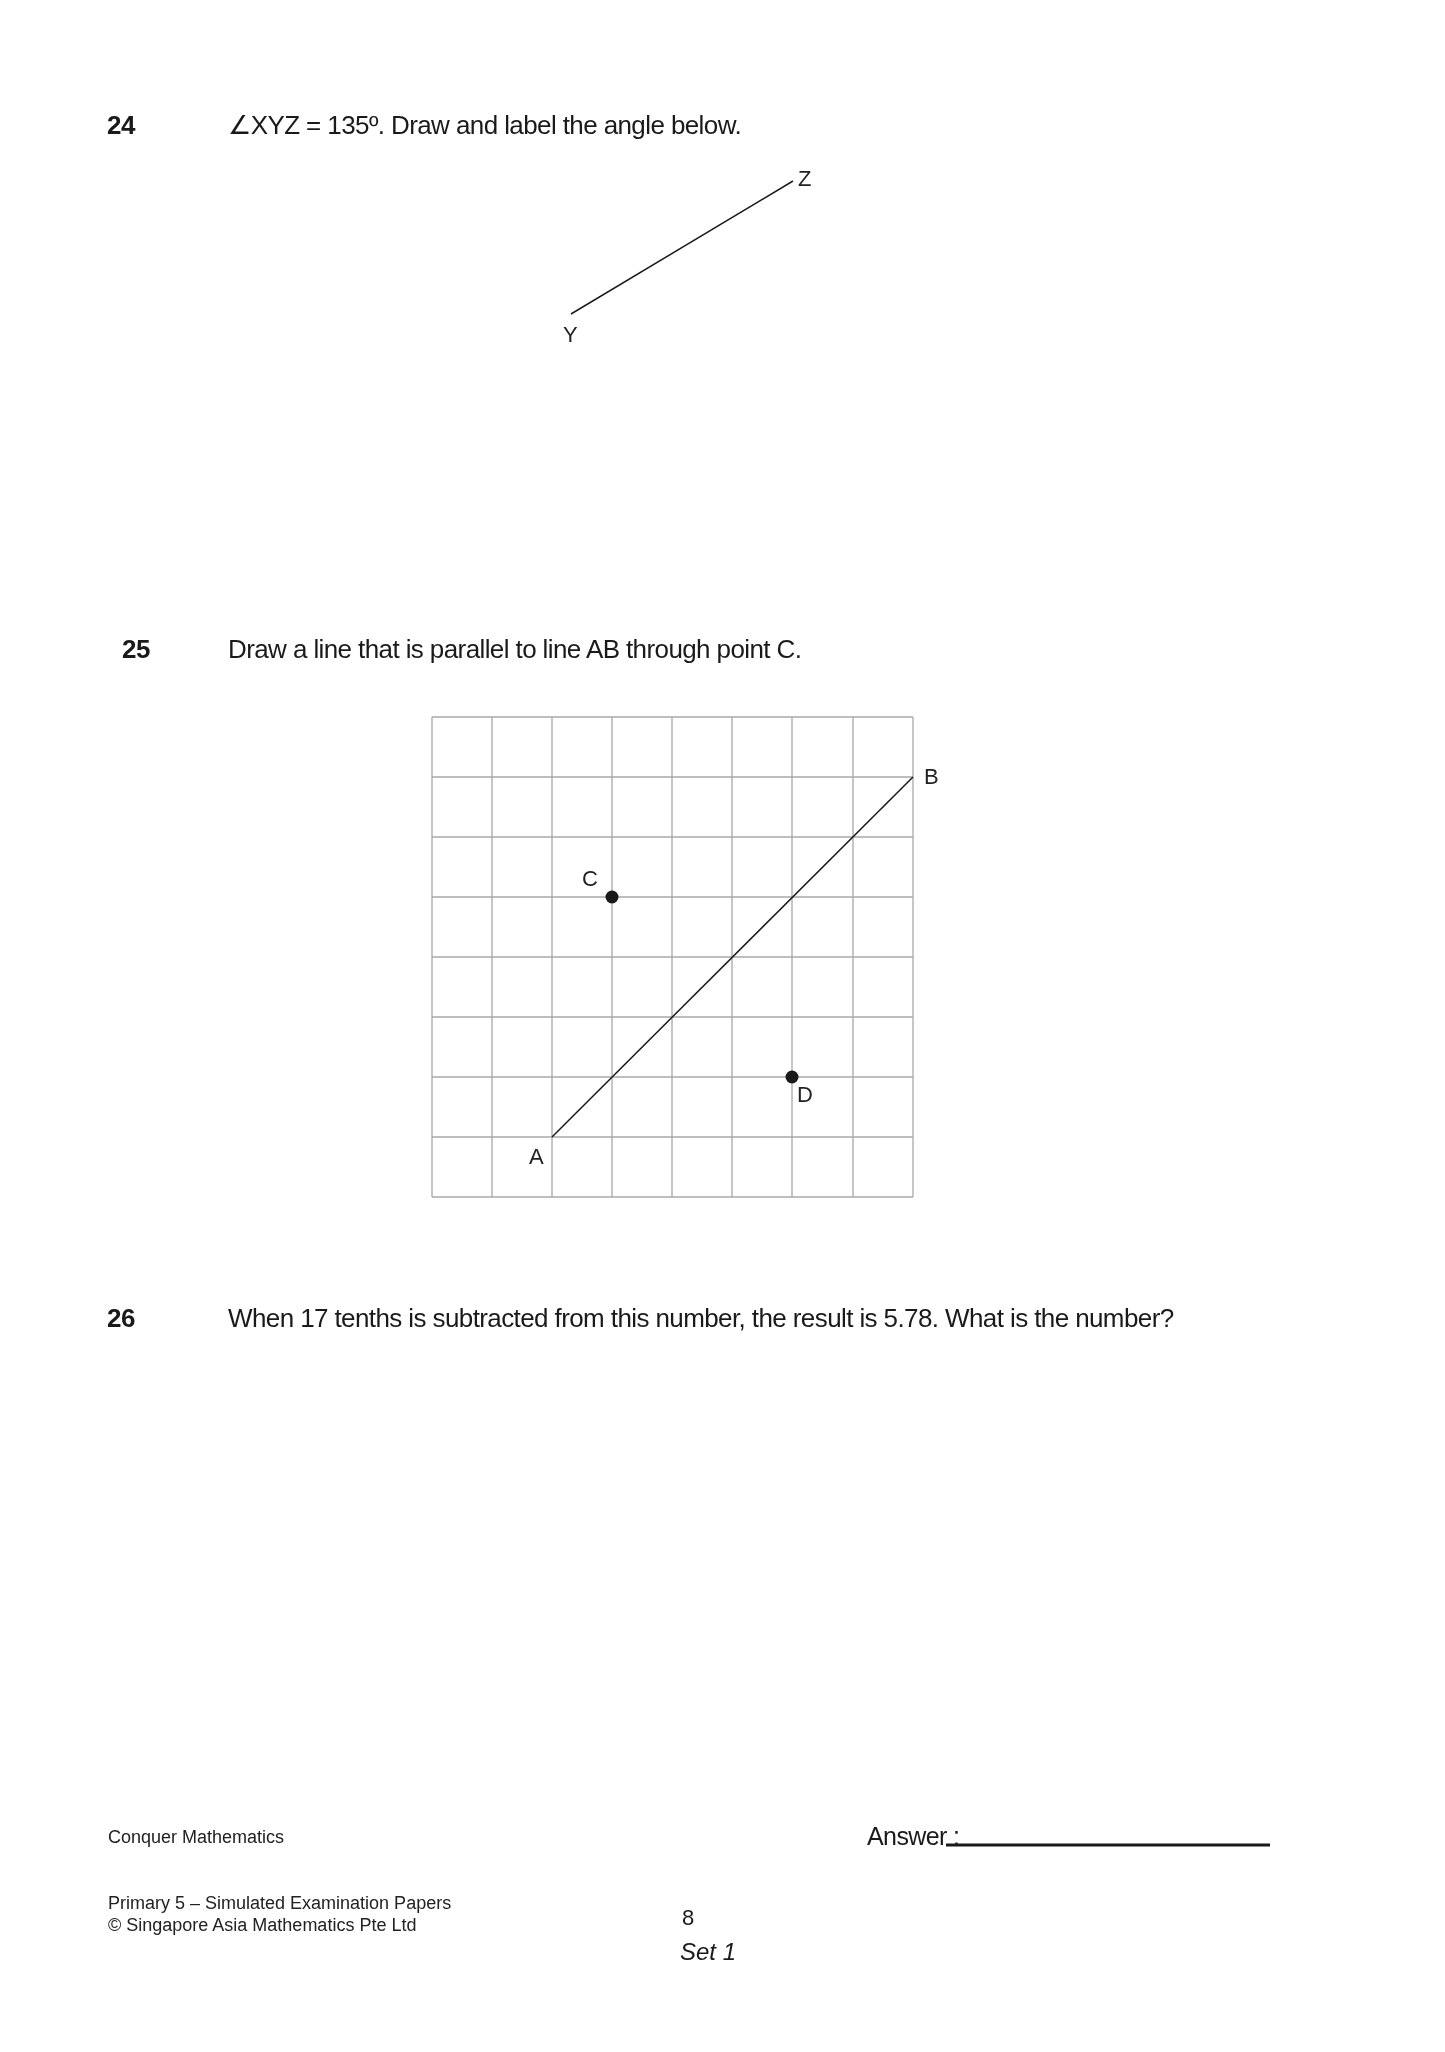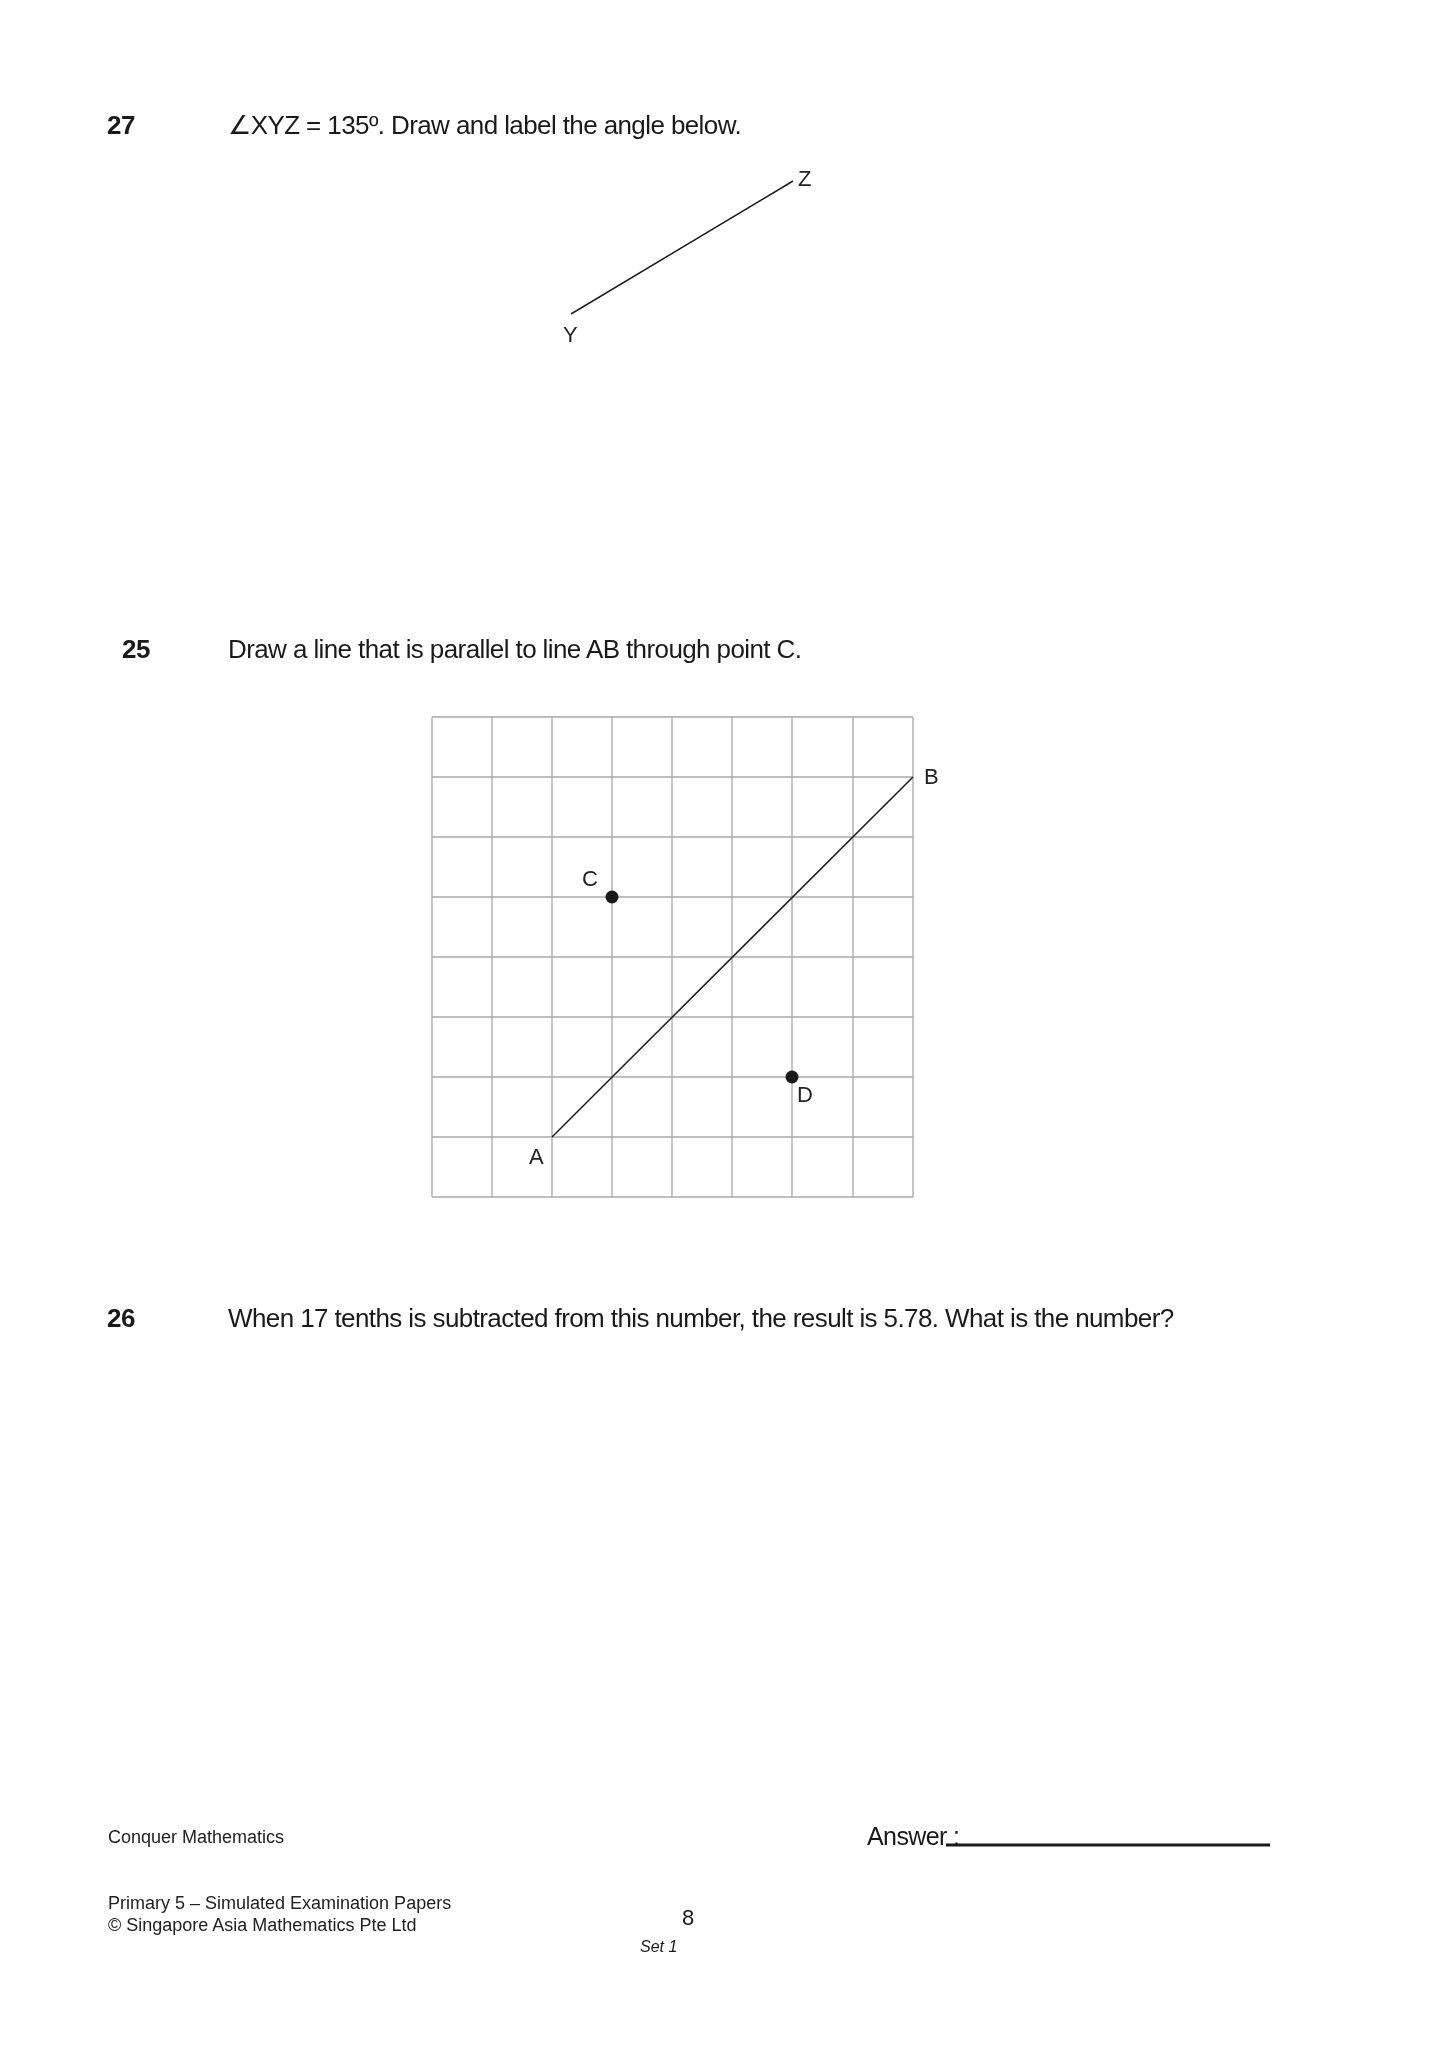--- a/index.html
+++ b/index.html
@@ -8,21 +8,21 @@
   .abs { position: absolute; }
   .qnum { font-weight: bold; font-size: 26px; letter-spacing: -0.5px; }
   .qtext { font-size: 26px; letter-spacing: -0.6px; white-space: nowrap; margin-left: 32px; }
   .lbl { font-size: 22px; color: #222; }
   .footer-line { font-size: 18px; color: #222; line-height: 22px; white-space: nowrap; }
   svg { position: absolute; left: 0; top: 0; }
 </style>
 </head>
 <body>
 
-<div class="abs qnum" style="left:107px; top:110px;">27</div>
+<div class="abs qnum" style="left:107px; top:110px;">24</div>
 <div class="abs qtext" style="left:196px; top:110px;">∠XYZ = 135º. Draw and label the angle below.</div>
 
 <svg width="1445" height="2052">
 
   <line x1="571" y1="314" x2="793" y2="181" stroke="#1a1a1a" stroke-width="1.5"></line>
 
   <g stroke="#a8a8a8" stroke-width="1.3">
     <line x1="432" y1="717" x2="432" y2="1197"></line>
     <line x1="492" y1="717" x2="492" y2="1197"></line>
     <line x1="552" y1="717" x2="552" y2="1197"></line>
@@ -66,13 +66,13 @@
 <div class="abs qtext" style="left:196px; top:1303px;">When 17 tenths is subtracted from this number, the result is 5.78. What is the number?</div>
 
 <div class="abs qtext" style="left:835px; top:1822px; font-size:25px;">Answer :</div>
 <div class="abs" style="left:946px; top:1815px; width:324px; height:30px;"></div>
 
 <div class="abs footer-line" style="left:108px; top:1826px;">Conquer Mathematics</div>
 <div class="abs footer-line" style="left:108px; top:1892px;">Primary 5 – Simulated Examination Papers</div>
 <div class="abs footer-line" style="left:108px; top:1914px;">© Singapore Asia Mathematics Pte Ltd</div>
 
 <div class="abs" style="left:640px; top:1905px; width:96px; text-align:center; font-size:22px;">8</div>
-<div class="abs" style="left:640px; top:1938px; width:96px; text-align:left; font-size:16px; font-style:italic;">Set 1</div>
+<div class="abs" style="left:640px; top:1938px; width:96px; text-align:right; font-size:24px; font-style:italic;">Set 1</div>
 
 </body></html>

